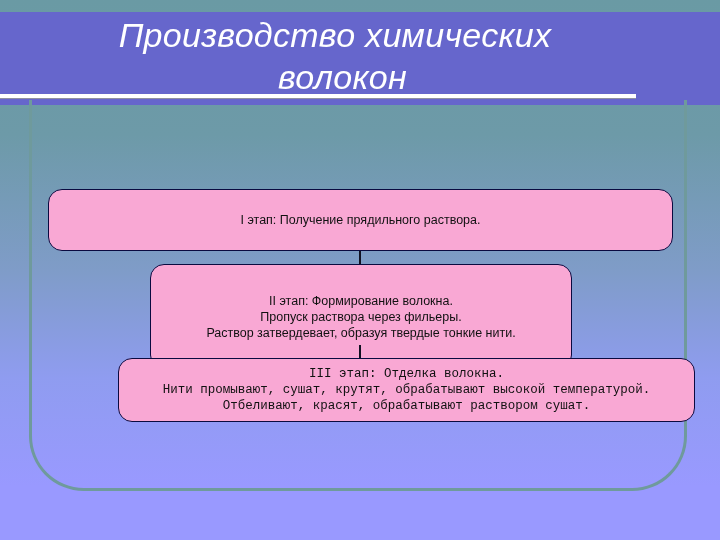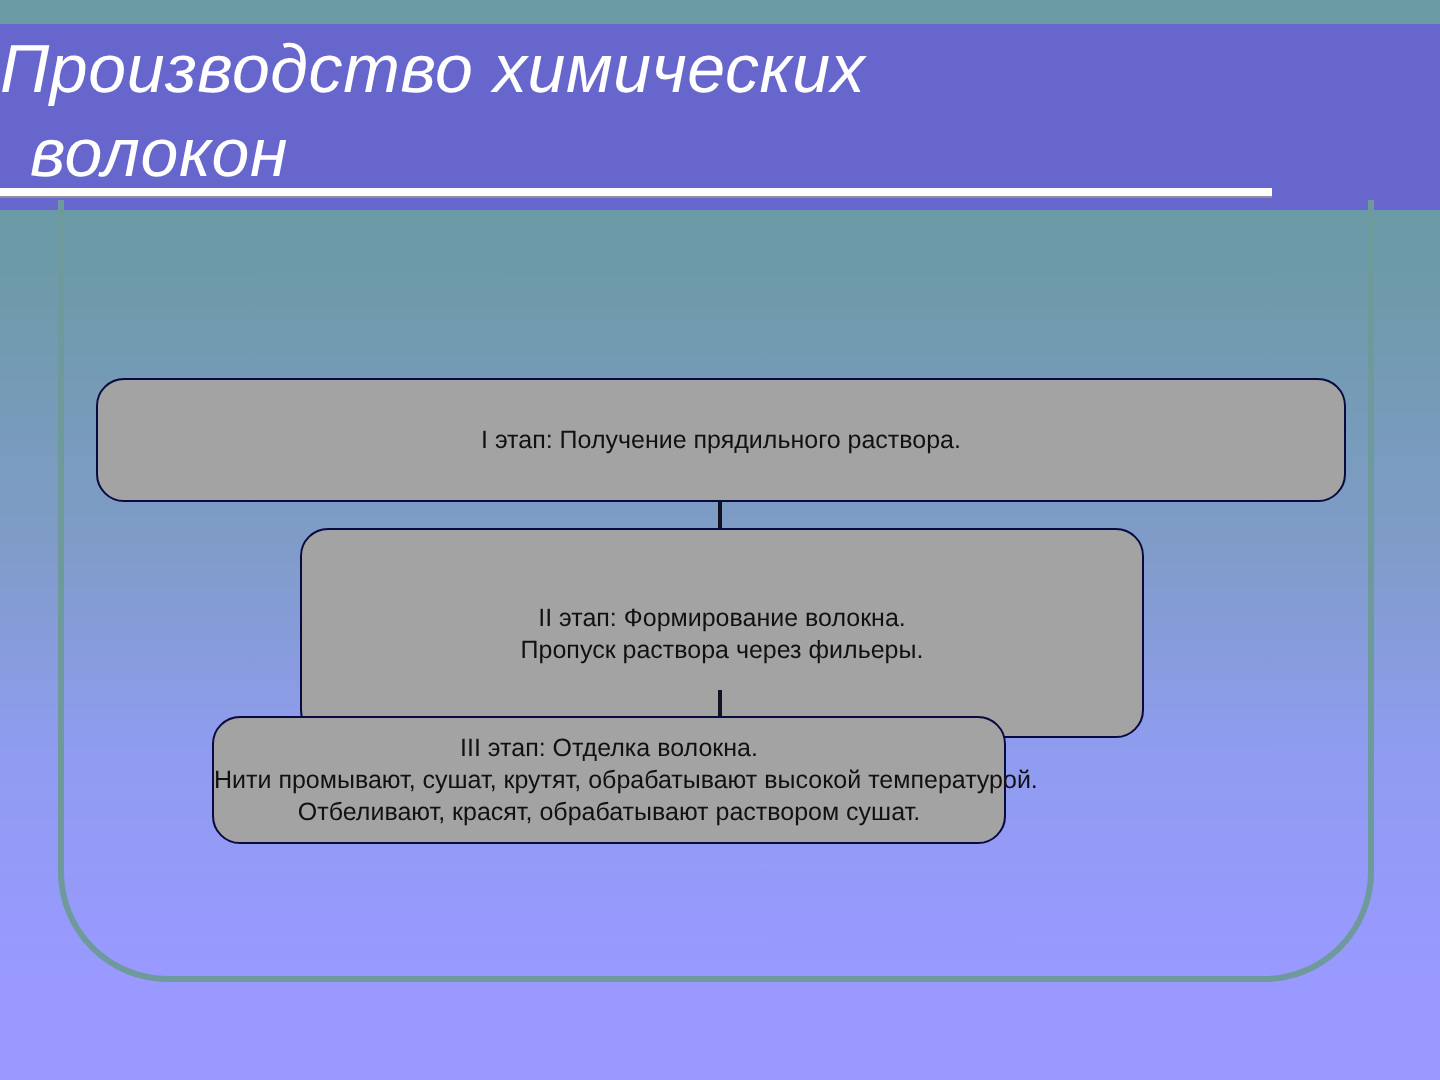--- a/index.html
+++ b/index.html
@@ -7,38 +7,38 @@
     width: 720px; height: 540px; position: relative; overflow: hidden;
     background: linear-gradient(to bottom, #6a9aa4 0%, #6d9aa8 25%, #7f9cc8 50%, #8f9cf0 70%, #9999ff 90%, #9999ff 100%);
     font-family: "Liberation Sans", sans-serif;
   }
   .header-band {
     position: absolute; left: 0; top: 12px; width: 720px; height: 93px;
     background: #6666cc;
   }
   .title {
     position: absolute; left: 0; top: 14px; width: 670px;
-    text-align: left; color: #ffffff;
+    text-align: center; color: #ffffff;
     font-family: "Liberation Sans", sans-serif; font-style: italic;
     font-size: 34px; line-height: 42px; letter-spacing: 0.3px;
   }
   .title-line { display: block; }
   .title-line.l2 { padding-left: 15px; }
   .title-underline {
     position: absolute; left: 0; top: 94px; width: 636px; height: 4px;
     background: #ffffff; border-bottom: 1px solid #9090a0;
   }
   .frame {
     position: absolute; left: 29px; top: 100px; width: 652px; height: 388px;
     border: 3.5px solid #6f9a9c; border-top: none;
     border-radius: 0 0 55px 55px;
     box-sizing: content-box;
   }
   .stage-box {
-    position: absolute; background: #a3a3a3;
+    position: absolute; background: #f9a8d4;
     border: 1.5px solid #0a0a40; border-radius: 14px;
     box-sizing: border-box; text-align: center; color: #111111;
     font-size: 12.5px; line-height: 16px;
     display: flex; flex-direction: column; justify-content: center;
   }
   .stage-box .line { display: block; white-space: nowrap; }
   .connector {
     position: absolute; width: 2px; background: #111122;
   }
 </style>
@@ -56,21 +56,22 @@
 
 <div class="stage-box" style="left:48px; top:189px; width:625px; height:62px;">
   <span class="line">I этап: Получение прядильного раствора.</span>
 </div>
 
 <div class="connector" style="left:359px; top:251px; height:13px;"></div>
 
 <div class="stage-box" style="left:150px; top:264px; width:422px; height:105px;">
   <span class="line">II этап: Формирование волокна.</span>
   <span class="line">Пропуск раствора через фильеры.</span>
+  <span class="line">Раствор затвердевает, образуя твердые тонкие нити.</span>
 </div>
 
 <div class="connector" style="left:359px; top:345px; height:13px;"></div>
 
-<div class="stage-box" style="left:106px; top:358px; width:397px; height:64px;">
+<div class="stage-box" style="left:118px; top:358px; width:577px; height:64px;font-family:Liberation Mono, monospace;">
   <span class="line">III этап: Отделка волокна.</span>
   <span class="line">Нити промывают, сушат, крутят, обрабатывают высокой температурой.</span>
   <span class="line">Отбеливают, красят, обрабатывают раствором сушат.</span>
 </div>
 
 </body></html>

